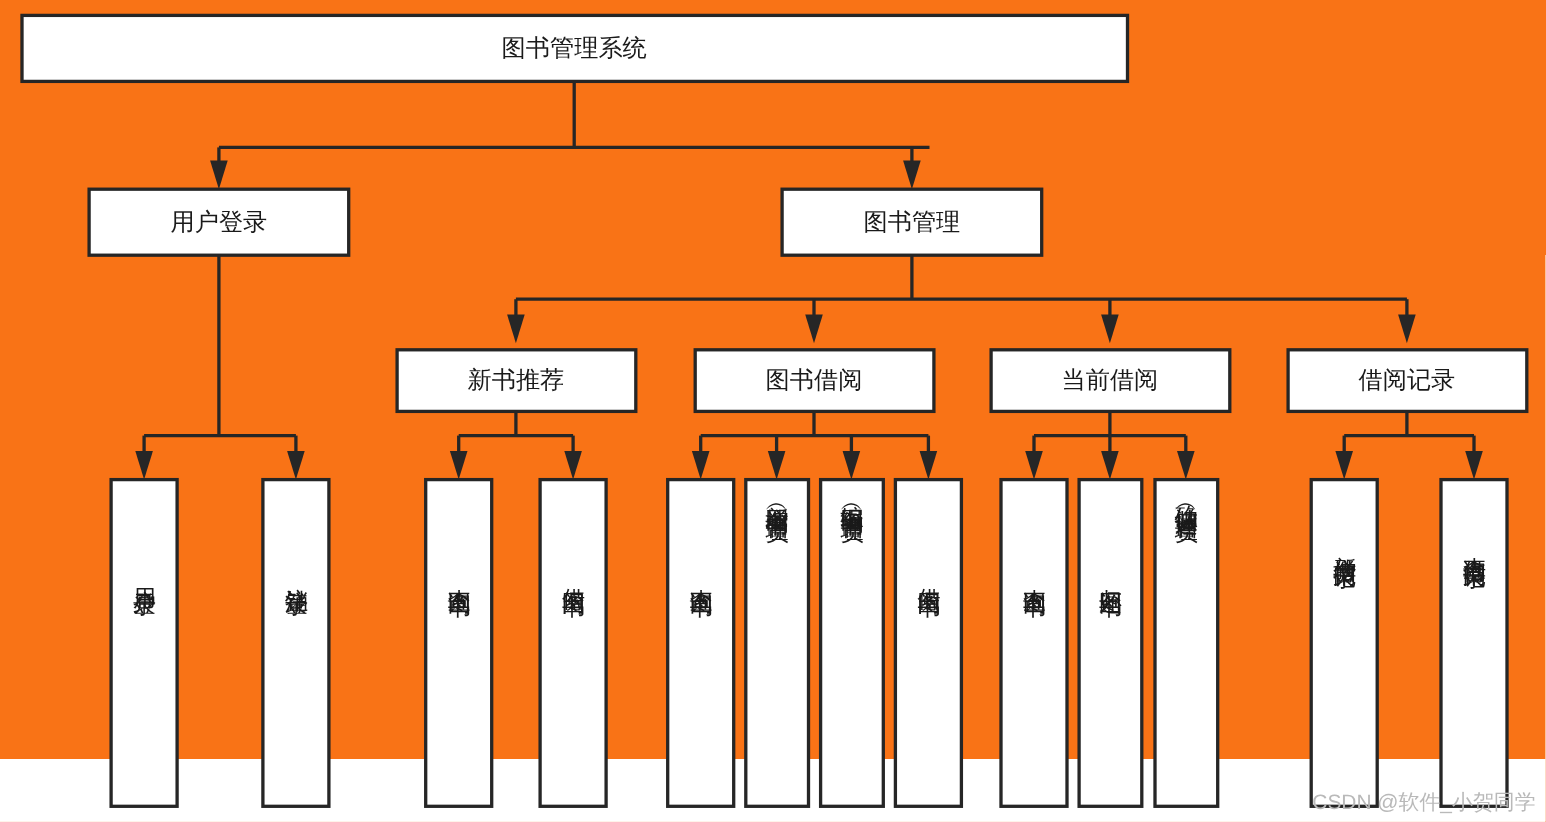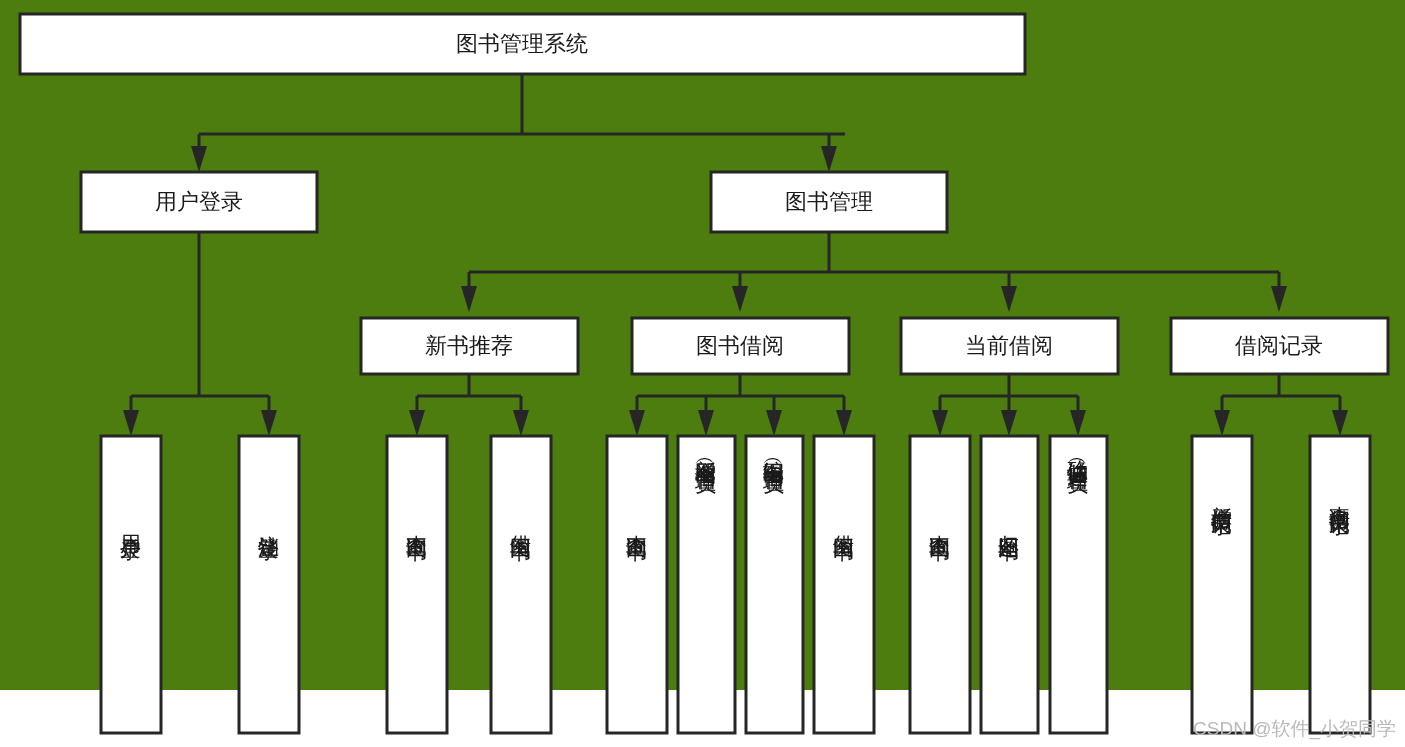--- a/index.html
+++ b/index.html
@@ -10,21 +10,21 @@
   body {
     width: 1405px;
     height: 747px;
     overflow: hidden;
     font-family: "Liberation Sans", "DejaVu Sans", sans-serif;
   }
   #diagram-root {
     position: relative;
     width: 1405px;
     height: 690px;
-    background: #4d7c0f;
+    background: #f97316;
   }
   svg.flowchart {
     position: absolute;
     top: 0;
     left: 0;
     width: 1405px;
     height: 747px;
     display: block;
   }
   .node-rect {

